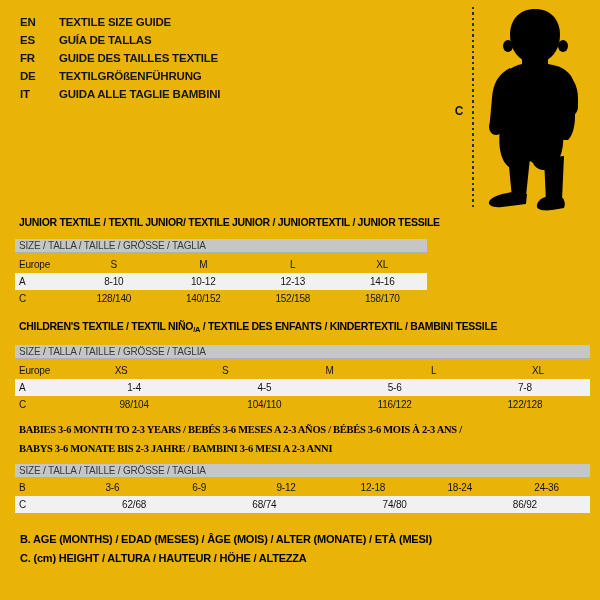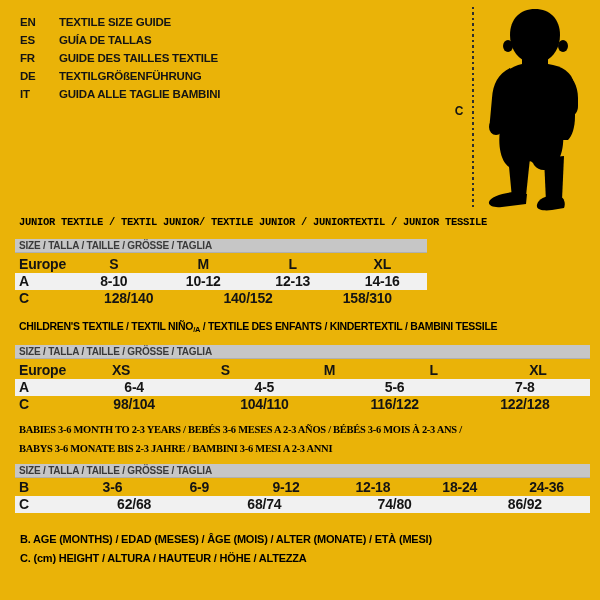--- a/index.html
+++ b/index.html
@@ -23,33 +23,33 @@
   }
   .figure-label { position:absolute; left:450px; top:104px; width:18px;
                   text-align:center; font-size:12px; font-weight:600; }
   .silhouette { position:absolute; left:482px; top:6px; }
 
   
   .table-title { position:absolute; left:19px; font-weight:bold; font-size:10.5px;
                  letter-spacing:-0.3px; white-space:nowrap; color:#000; }
   .table-title .subA { font-size:7.5px; vertical-align:-2px; }
   .title-two-line { line-height:19px;font-family:Liberation Serif, serif; }
-  .size-table { position:absolute; left:15px;font-weight:bold; }
+  .size-table { position:absolute; left:15px; }
   .size-bar { height:14px; background:#c6c6c6; border-bottom:1px solid #b0b0b0;
               box-sizing:border-box; font-size:10px; line-height:13px;
               padding-left:4px; color:#3a3a3a; letter-spacing:-0.2px; }
   .rows { margin-top:3px; }
   .rows.tight { margin-top:1px; }
-  .t-row { display:flex; height:17px; line-height:17px; font-size:14px;
+  .t-row { display:flex; height:17px; line-height:17px; font-size:10px;
            letter-spacing:-0.2px; }
   .t-row.stripe { background:#f1f1f1; }
   .cell-label { width:50px; padding-left:4px; }
   .cell { flex:1; text-align:center; }
 
-  #table-junior-title { top:216px;font-family:Liberation Mono, monospace; }
+  #table-junior-title { top:216px; }
   #table-junior { top:239px; width:412px; }
   #table-children-title { top:320px; }
   #table-children { top:345px; width:575px; }
   #table-babies-title { top:420px; }
   #table-babies { top:464px; width:575px; }
 
   
   .notes { position:absolute; left:20px; top:530px; font-weight:bold;
            font-size:11px; line-height:19px; letter-spacing:-0.2px; color:#000; }
 </style>
@@ -124,42 +124,43 @@
         <span class="cell-label">A</span>
         <span class="cell">8-10</span>
         <span class="cell">10-12</span>
         <span class="cell">12-13</span>
         <span class="cell">14-16</span>
       </div>
       <div class="t-row">
         <span class="cell-label">C</span>
         <span class="cell">128/140</span>
         <span class="cell">140/152</span>
-        <span class="cell">158/310</span>
+        <span class="cell">152/158</span>
+        <span class="cell">158/170</span>
       </div>
     </div>
   </div>
 
   <div class="table-title" id="table-children-title">
     <span>CHILDREN'S TEXTILE / TEXTIL NIÑO</span><span class="subA">/A</span><span> / TEXTILE DES ENFANTS / KINDERTEXTIL / BAMBINI TESSILE</span>
   </div>
   <div class="size-table" id="table-children">
     <div class="size-bar">SIZE / TALLA / TAILLE / GRÖSSE / TAGLIA</div>
     <div class="rows">
       <div class="t-row">
         <span class="cell-label">Europe</span>
         <span class="cell">XS</span>
         <span class="cell">S</span>
         <span class="cell">M</span>
         <span class="cell">L</span>
         <span class="cell">XL</span>
       </div>
       <div class="t-row stripe">
         <span class="cell-label">A</span>
-        <span class="cell">6-4</span>
+        <span class="cell">1-4</span>
         <span class="cell">4-5</span>
         <span class="cell">5-6</span>
         <span class="cell">7-8</span>
       </div>
       <div class="t-row">
         <span class="cell-label">C</span>
         <span class="cell">98/104</span>
         <span class="cell">104/110</span>
         <span class="cell">116/122</span>
         <span class="cell">122/128</span>

